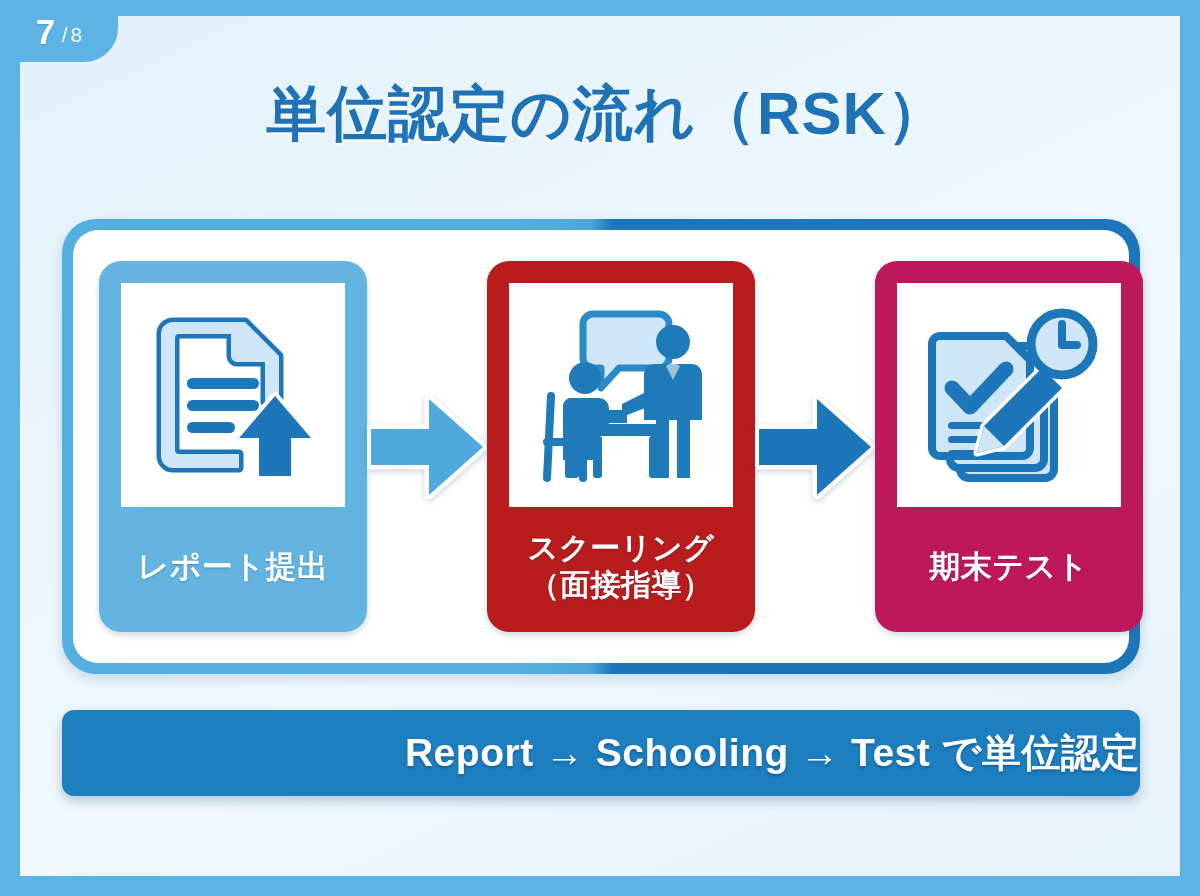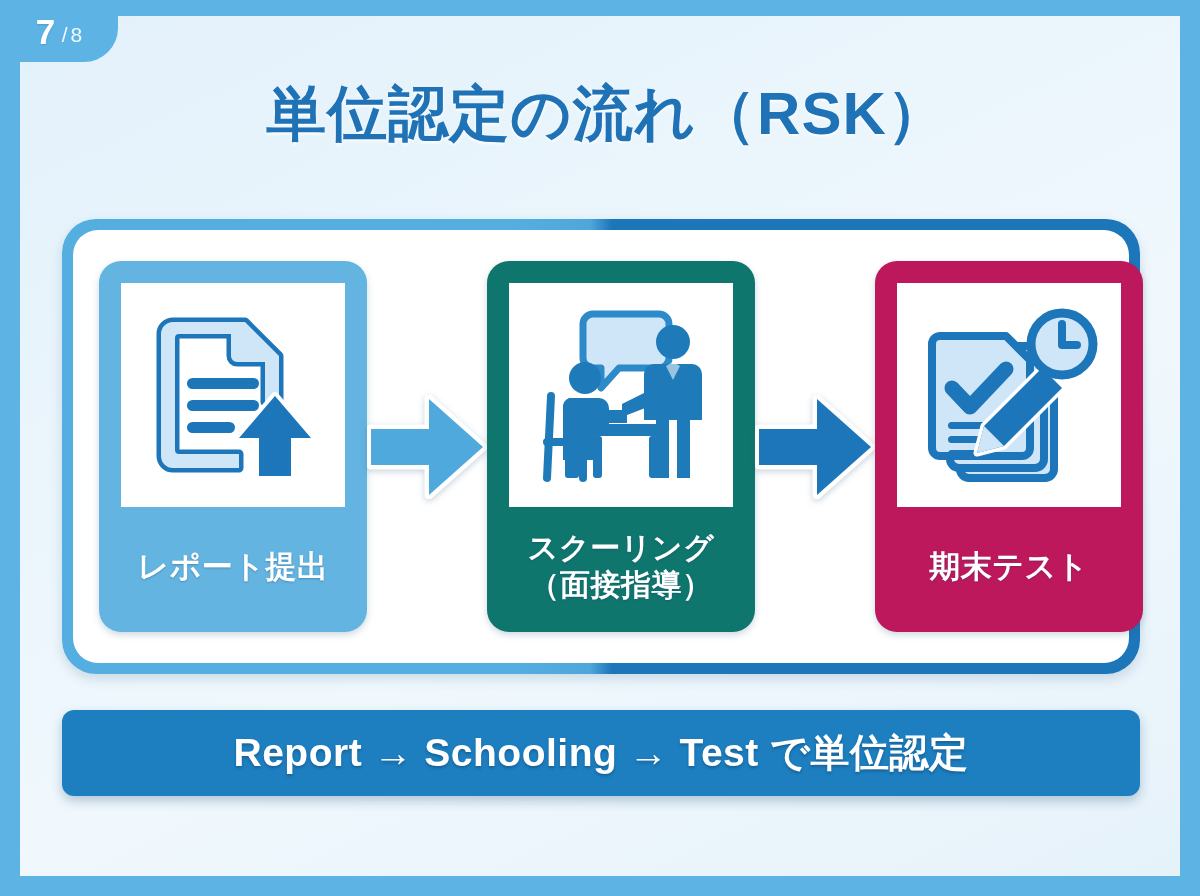--- a/index.html
+++ b/index.html
@@ -99,39 +99,39 @@
     text-align:center;
     color:#ffffff;
     font-size:31px; font-weight:bold;
     line-height:1.22;
     letter-spacing:.5px;
     text-shadow:0 1px 2px rgba(20,60,100,.33);
     padding:4px 10px 10px;
     white-space:pre-line;
   }
   #card-1 { background:#64b4e1; }
-  #card-2 { background:#0f766e;justify-content:space-between; }
+  #card-2 { background:#b91c1c;justify-content:space-between; }
   #card-2 .step-label { font-size:30px; }
   #card-3 { background:#be185d; }
 
   
   .arrow-wrap {
     flex:1;
     display:flex; align-items:center; justify-content:center;
     height:100%;
   }
   .arrow-wrap svg { display:block; filter:drop-shadow(0 2px 3px rgba(30,80,120,.25)); }
 
   
   #footer-banner {
     position:absolute;
     left:62px; top:710px; width:1078px; height:86px;
     background:#1d7fc0;
     border-radius:12px;
-    display:flex; align-items:center; justify-content:center;
+    display:flex; align-items:center; justify-content:flex-end;
     box-shadow:0 5px 11px rgba(35,85,125,.3);
   }
   #footer-banner .txt {
     color:#ffffff;
     font-size:39px; font-weight:bold;
     letter-spacing:.5px;
     text-shadow:0 2px 3px rgba(15,60,100,.45);
   }
 </style>
 </head>

